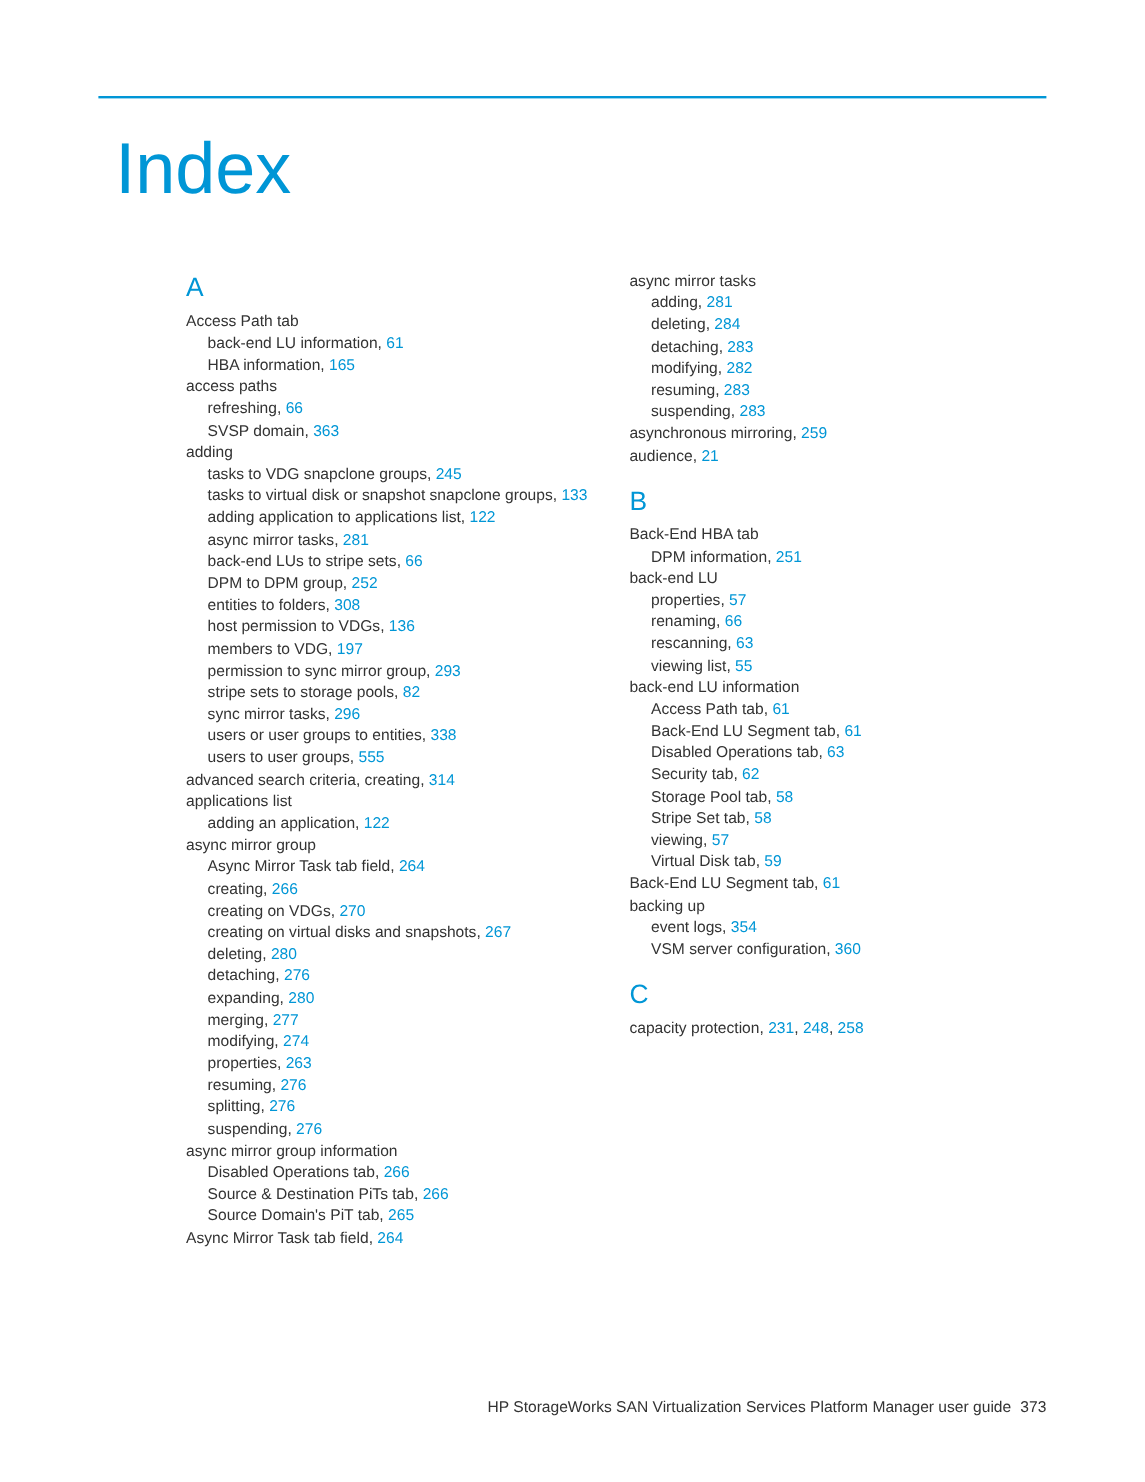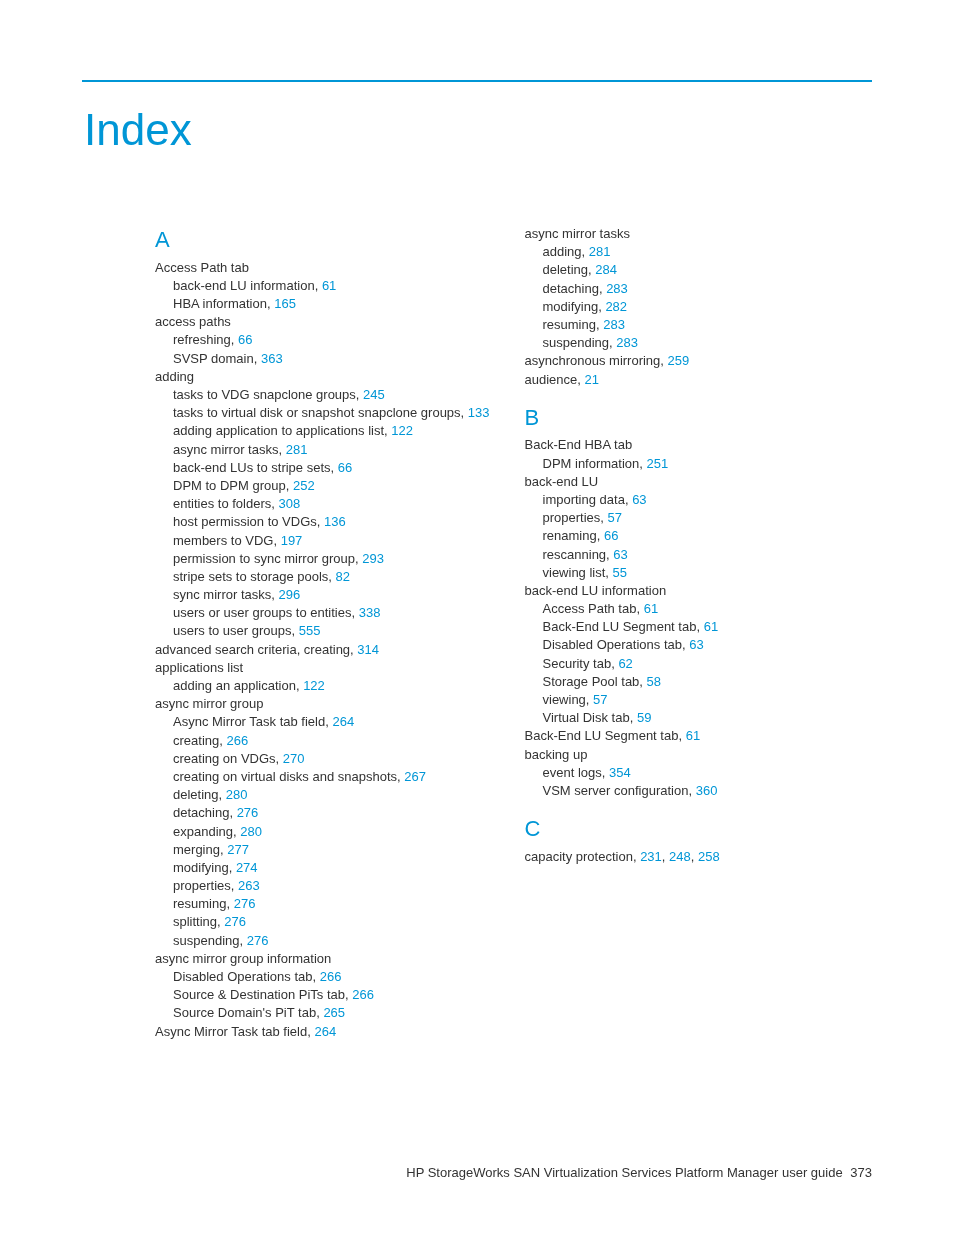--- a/index.html
+++ b/index.html
@@ -17,23 +17,23 @@
       position: absolute;
       top: 80px;
       left: 82px;
       right: 82px;
       height: 2px;
       background: #0096d6;
     }
     .page-title {
       position: absolute;
       top: 100px;
-      left: 84px;
+      left: 96px;
       color: #0096d6;
-      font-size: 44px;
+      font-size: 60px;
       font-weight: normal;
       font-family: "Futura", "Helvetica Neue", Arial, sans-serif;
     }
     .columns {
       position: absolute;
       top: 225px;
       left: 155px;
       right: 82px;
       display: flex;
       gap: 22px;
@@ -132,31 +132,31 @@
       <div class="entry-l1"><span>detaching</span><span class="comma">, </span><span class="pg">283</span></div>
       <div class="entry-l1"><span>modifying</span><span class="comma">, </span><span class="pg">282</span></div>
       <div class="entry-l1"><span>resuming</span><span class="comma">, </span><span class="pg">283</span></div>
       <div class="entry-l1"><span>suspending</span><span class="comma">, </span><span class="pg">283</span></div>
       <div class="entry-l0"><span>asynchronous mirroring</span><span class="comma">, </span><span class="pg">259</span></div>
       <div class="entry-l0"><span>audience</span><span class="comma">, </span><span class="pg">21</span></div>
       <div class="letter">B</div>
       <div class="entry-l0"><span>Back-End HBA tab</span></div>
       <div class="entry-l1"><span>DPM information</span><span class="comma">, </span><span class="pg">251</span></div>
       <div class="entry-l0"><span>back-end LU</span></div>
-      <div class="entry-l1"><span>importing data</span><span class="comma">, </span><span class="pg">63</span></div>
       <div class="entry-l1"><span>properties</span><span class="comma">, </span><span class="pg">57</span></div>
       <div class="entry-l1"><span>renaming</span><span class="comma">, </span><span class="pg">66</span></div>
       <div class="entry-l1"><span>rescanning</span><span class="comma">, </span><span class="pg">63</span></div>
       <div class="entry-l1"><span>viewing list</span><span class="comma">, </span><span class="pg">55</span></div>
       <div class="entry-l0"><span>back-end LU information</span></div>
       <div class="entry-l1"><span>Access Path tab</span><span class="comma">, </span><span class="pg">61</span></div>
       <div class="entry-l1"><span>Back-End LU Segment tab</span><span class="comma">, </span><span class="pg">61</span></div>
       <div class="entry-l1"><span>Disabled Operations tab</span><span class="comma">, </span><span class="pg">63</span></div>
       <div class="entry-l1"><span>Security tab</span><span class="comma">, </span><span class="pg">62</span></div>
       <div class="entry-l1"><span>Storage Pool tab</span><span class="comma">, </span><span class="pg">58</span></div>
+      <div class="entry-l1"><span>Stripe Set tab</span><span class="comma">, </span><span class="pg">58</span></div>
       <div class="entry-l1"><span>viewing</span><span class="comma">, </span><span class="pg">57</span></div>
       <div class="entry-l1"><span>Virtual Disk tab</span><span class="comma">, </span><span class="pg">59</span></div>
       <div class="entry-l0"><span>Back-End LU Segment tab</span><span class="comma">, </span><span class="pg">61</span></div>
       <div class="entry-l0"><span>backing up</span></div>
       <div class="entry-l1"><span>event logs</span><span class="comma">, </span><span class="pg">354</span></div>
       <div class="entry-l1"><span>VSM server configuration</span><span class="comma">, </span><span class="pg">360</span></div>
       <div class="letter">C</div>
       <div class="entry-l0"><span>capacity protection</span><span class="comma">, </span><span class="pg">231</span><span class="comma">, </span><span class="pg">248</span><span class="comma">, </span><span class="pg">258</span></div>
     </div>
 </div>

